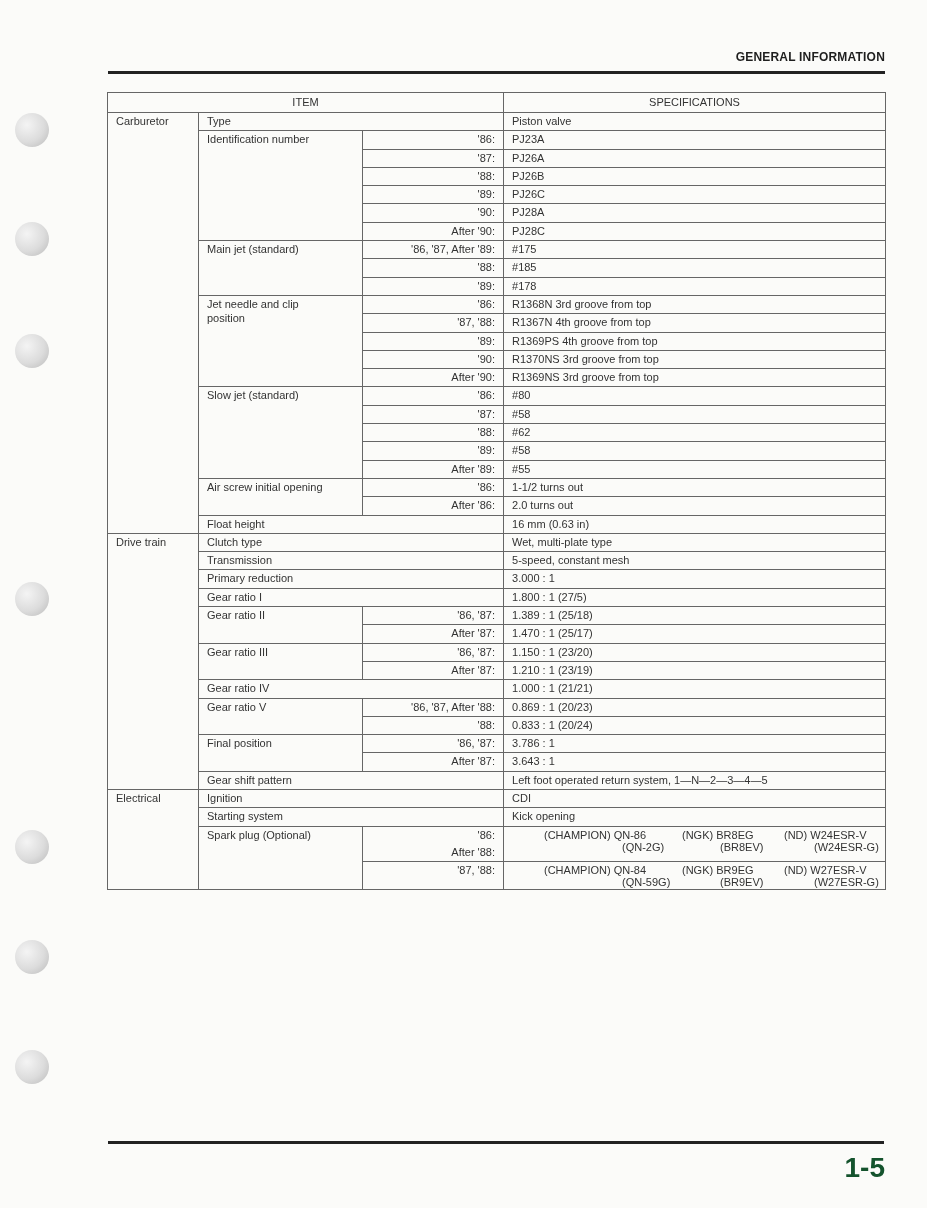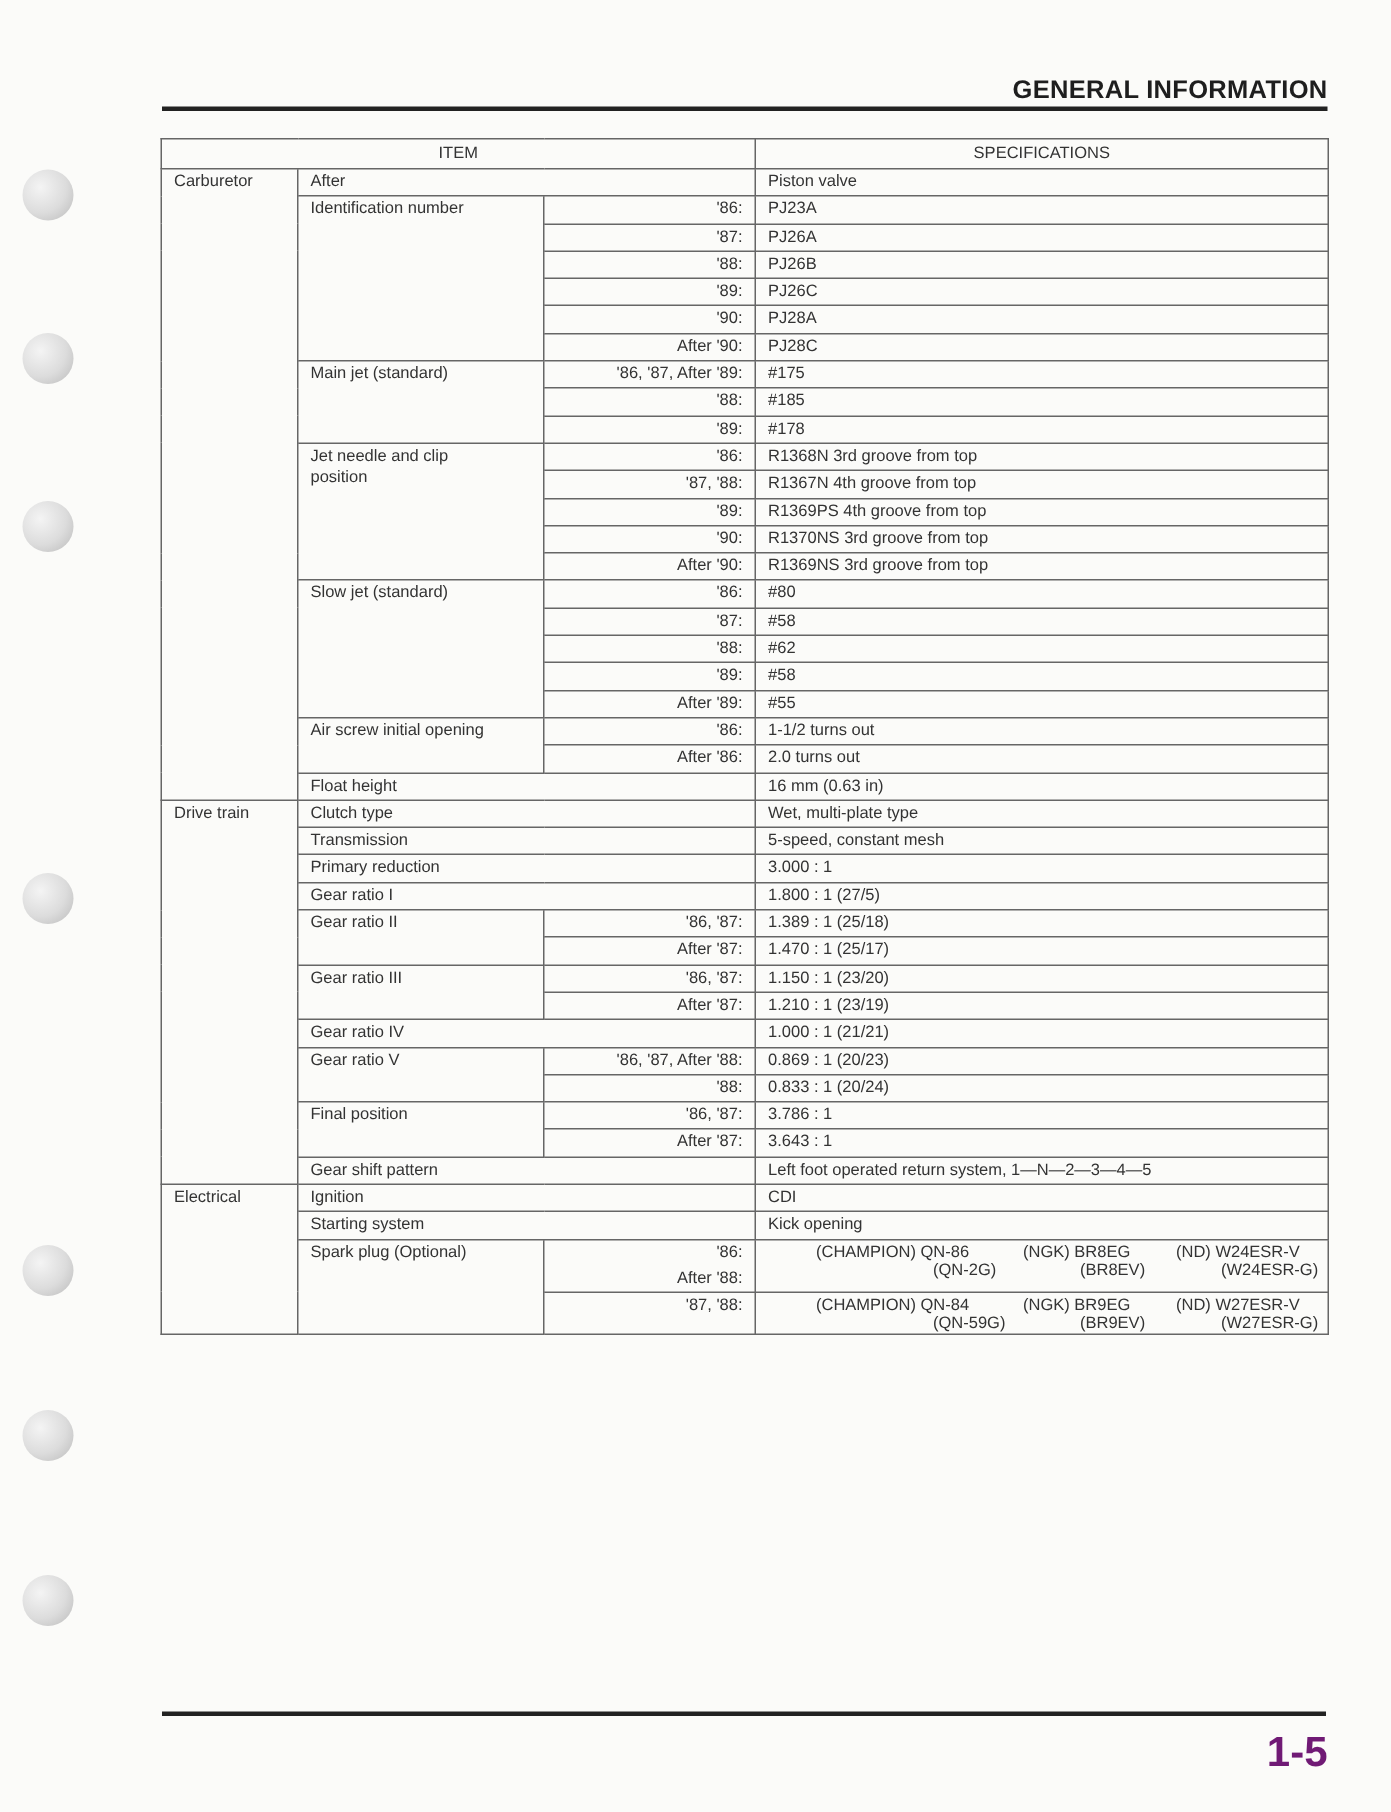--- a/index.html
+++ b/index.html
@@ -8,31 +8,31 @@
     background:#fbfbf9;
     font-family:"Liberation Sans", sans-serif;
     color:#2a2a2a;
   }
   .hole {
     position:absolute; left:15px; width:34px; height:34px; border-radius:50%;
     background: radial-gradient(circle at 35% 35%, #f4f4f4 0%, #dcdcdc 55%, #b9b9b9 100%);
   }
   .header-title {
     position:absolute; right:42px; top:50px;
-    font-weight:bold; font-size:17px; letter-spacing:0.2px; color:#1e1e1e;
+    font-weight:bold; font-size:12px; letter-spacing:0.2px; color:#1e1e1e;
   }
   .header-rule {
     position:absolute; left:108px; top:71px; width:777px; height:3px; background:#222;
   }
   .footer-rule {
     position:absolute; left:108px; top:1141px; width:776px; height:3px; background:#222;
   }
   .page-number {
     position:absolute; right:42px; top:1152px;
-    font-weight:bold; font-size:28px; color:#701a75;
+    font-weight:bold; font-size:28px; color:#14532d;
   }
   table.spec {
     position:absolute; left:107px; top:92px; width:778px;
     border-collapse:collapse; table-layout:fixed;
     font-size:11px; color:#333;
     border:1.5px solid #555;
   }
   table.spec td, table.spec th {
     border:1px solid #666; padding:0 8px; height:17.3px;
     line-height:17px; vertical-align:top; font-weight:normal;
@@ -68,21 +68,21 @@
       <col style="width:382px">
   </colgroup>
   <tbody>
       <tr>
     <th colspan="3">ITEM</th>
     <th>SPECIFICATIONS</th>
   </tr>
 
   <tr>
     <td rowspan="23" class="cat">Carburetor</td>
-    <td colspan="2">After</td>
+    <td colspan="2">Type</td>
     <td>Piston valve</td>
   </tr>
   <tr>
     <td rowspan="6">Identification number</td>
     <td class="year">'86:</td>
     <td>PJ23A</td>
   </tr>
   <tr>
     <td class="year">'87:</td>
     <td>PJ26A</td>

